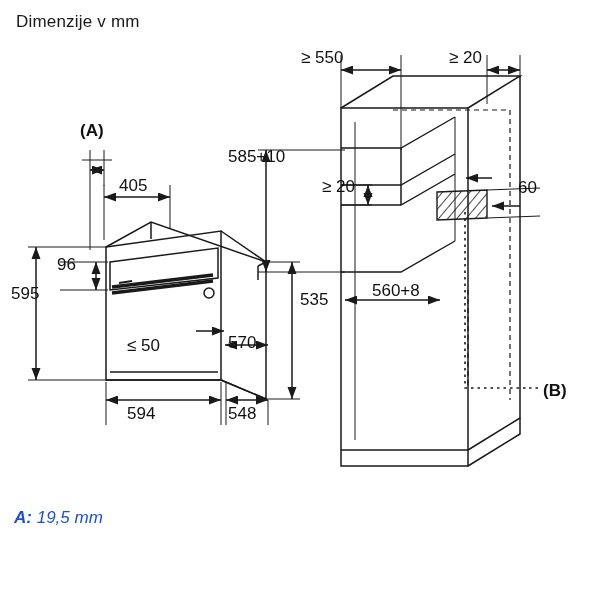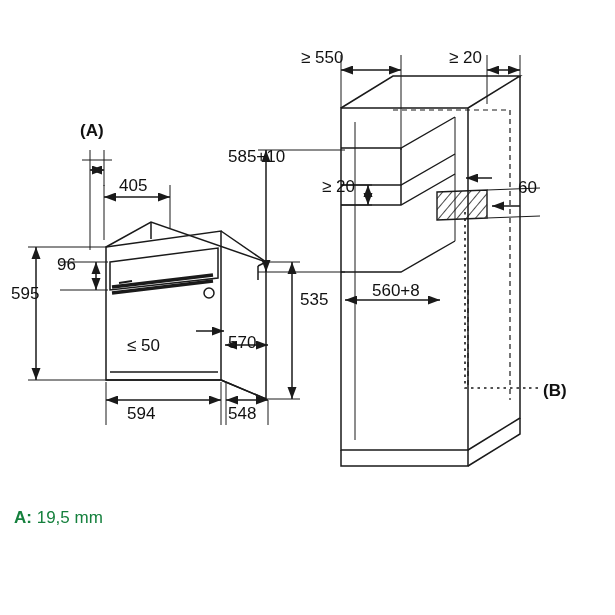--- a/index.html
+++ b/index.html
@@ -37,21 +37,22 @@
     width: 615px;
     height: 615px;
   }
   .legend {
     position: absolute;
     left: 14px;
     top: 505px;
     width: 590px;
     font-size: 17px;
     line-height: 25px;
-    color: #15803d;
+    color: #1d4ed8;
+    font-style: italic;
   }
   .legend .row {
     display: block;
     white-space: normal;
   }
   .legend .key {
     font-weight: bold;
   }
   .legend .val {
     font-weight: normal;
@@ -59,20 +60,21 @@
   .legend .indent {
     display: inline-block;
     padding-left: 26px;
   }
 </style>
 </head>
 <body>
 
 <div id="stage">
 
+  <div class="title">Dimenzije v mm</div>
 
   <svg class="diagram" viewBox="0 0 615 615">
     <defs>
       <marker id="arrEnd" markerWidth="9" markerHeight="9" refX="8" refY="3" orient="auto" markerUnits="strokeWidth">
         <path d="M0,0 L8,3 L0,6 z" fill="#1a1a1a"></path>
       </marker>
       <marker id="arrStart" markerWidth="9" markerHeight="9" refX="0" refY="3" orient="auto" markerUnits="strokeWidth">
         <path d="M8,0 L0,3 L8,6 z" fill="#1a1a1a"></path>
       </marker>
       <pattern id="hatch" width="7" height="7" patternTransform="rotate(40)" patternUnits="userSpaceOnUse">

